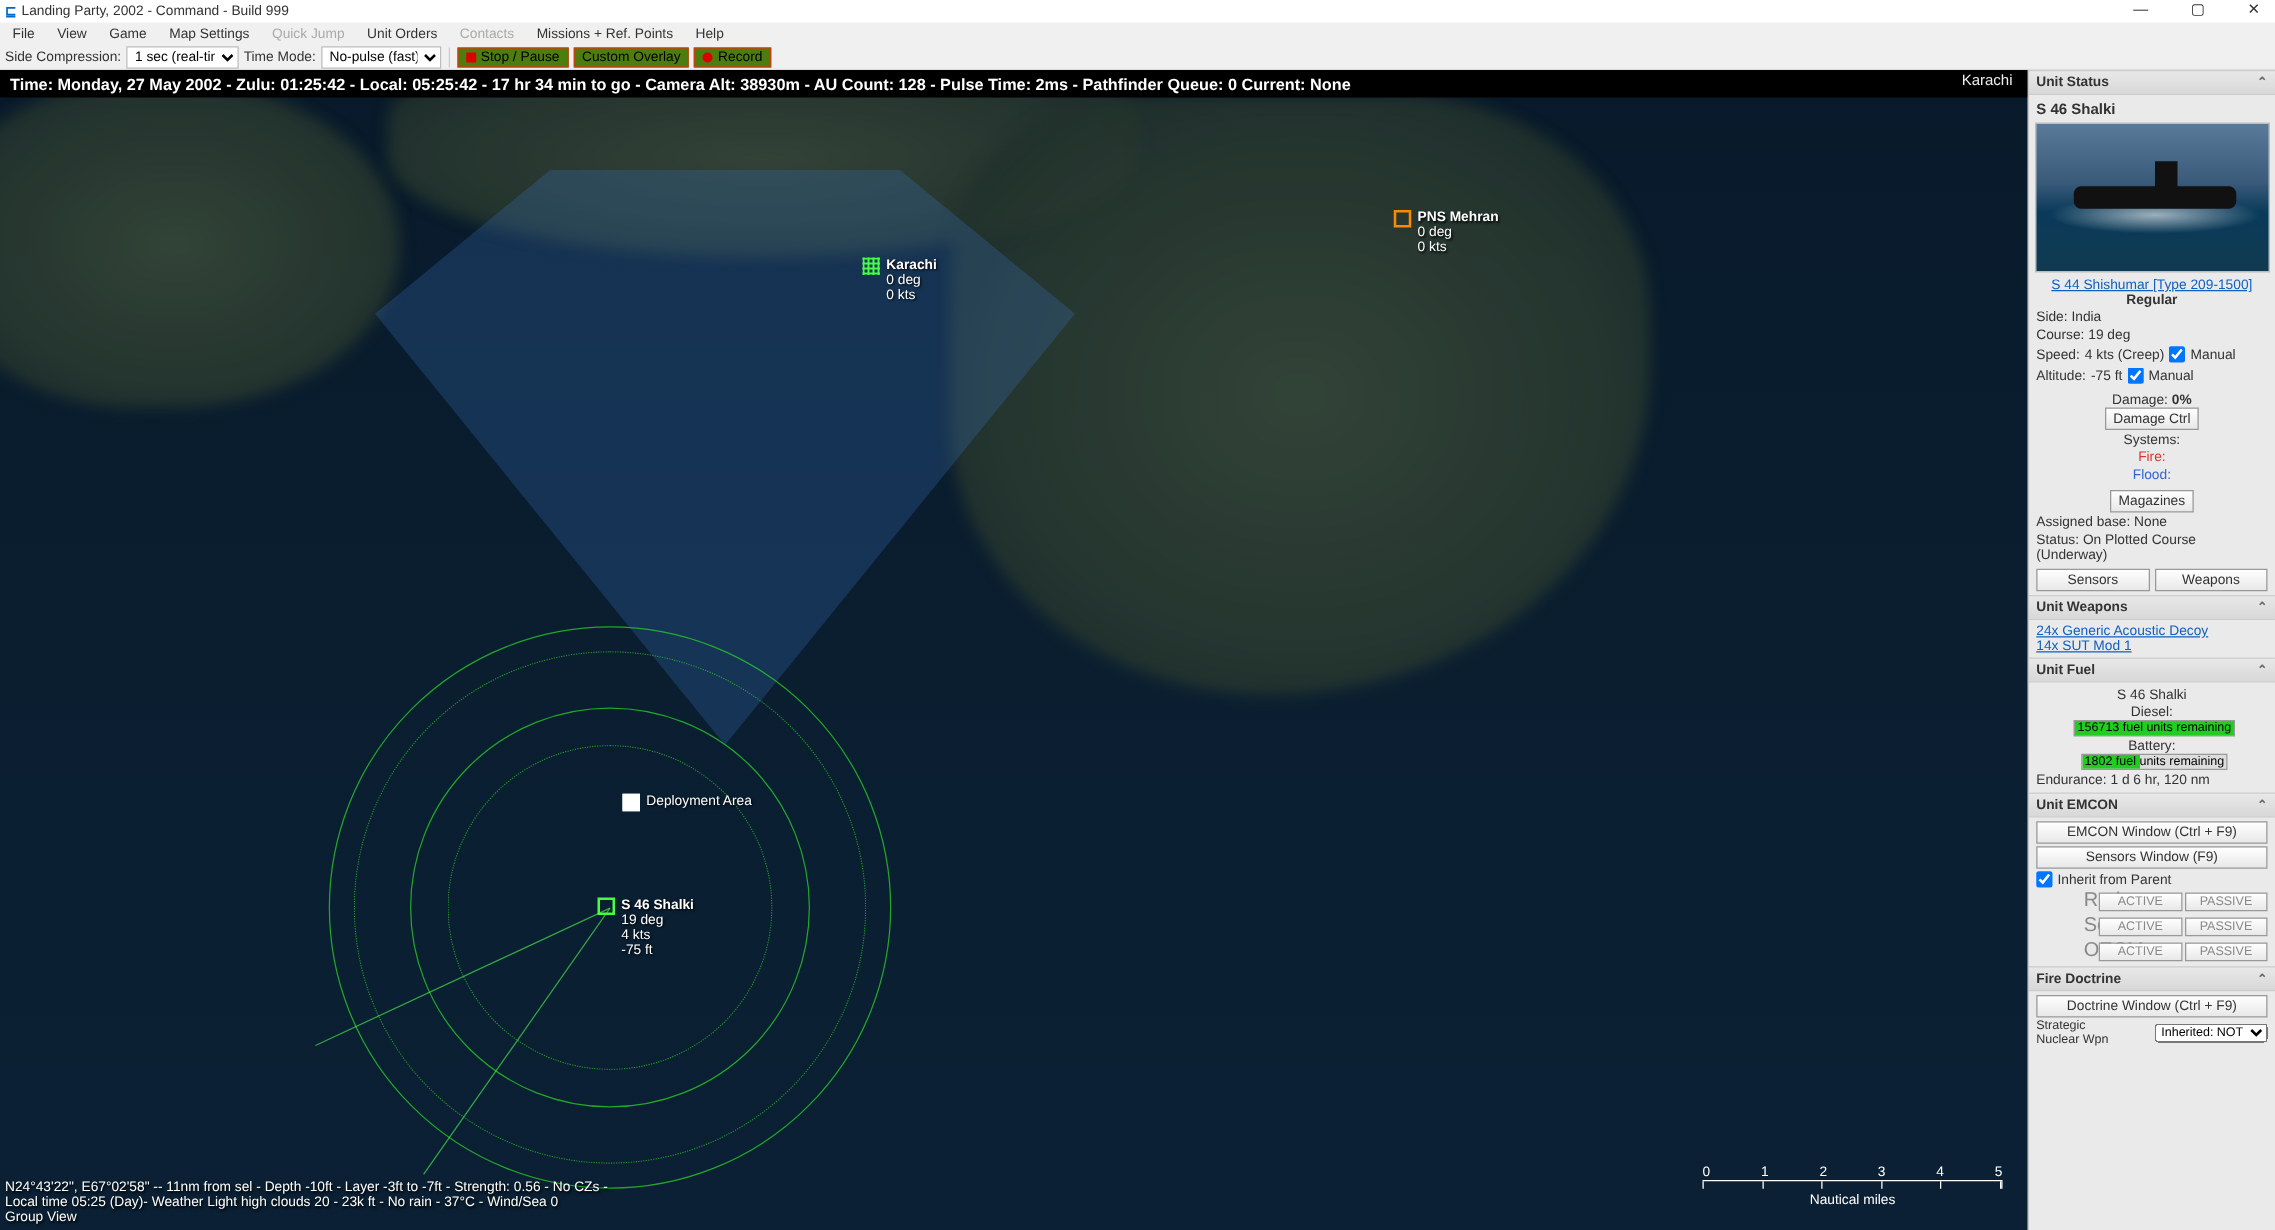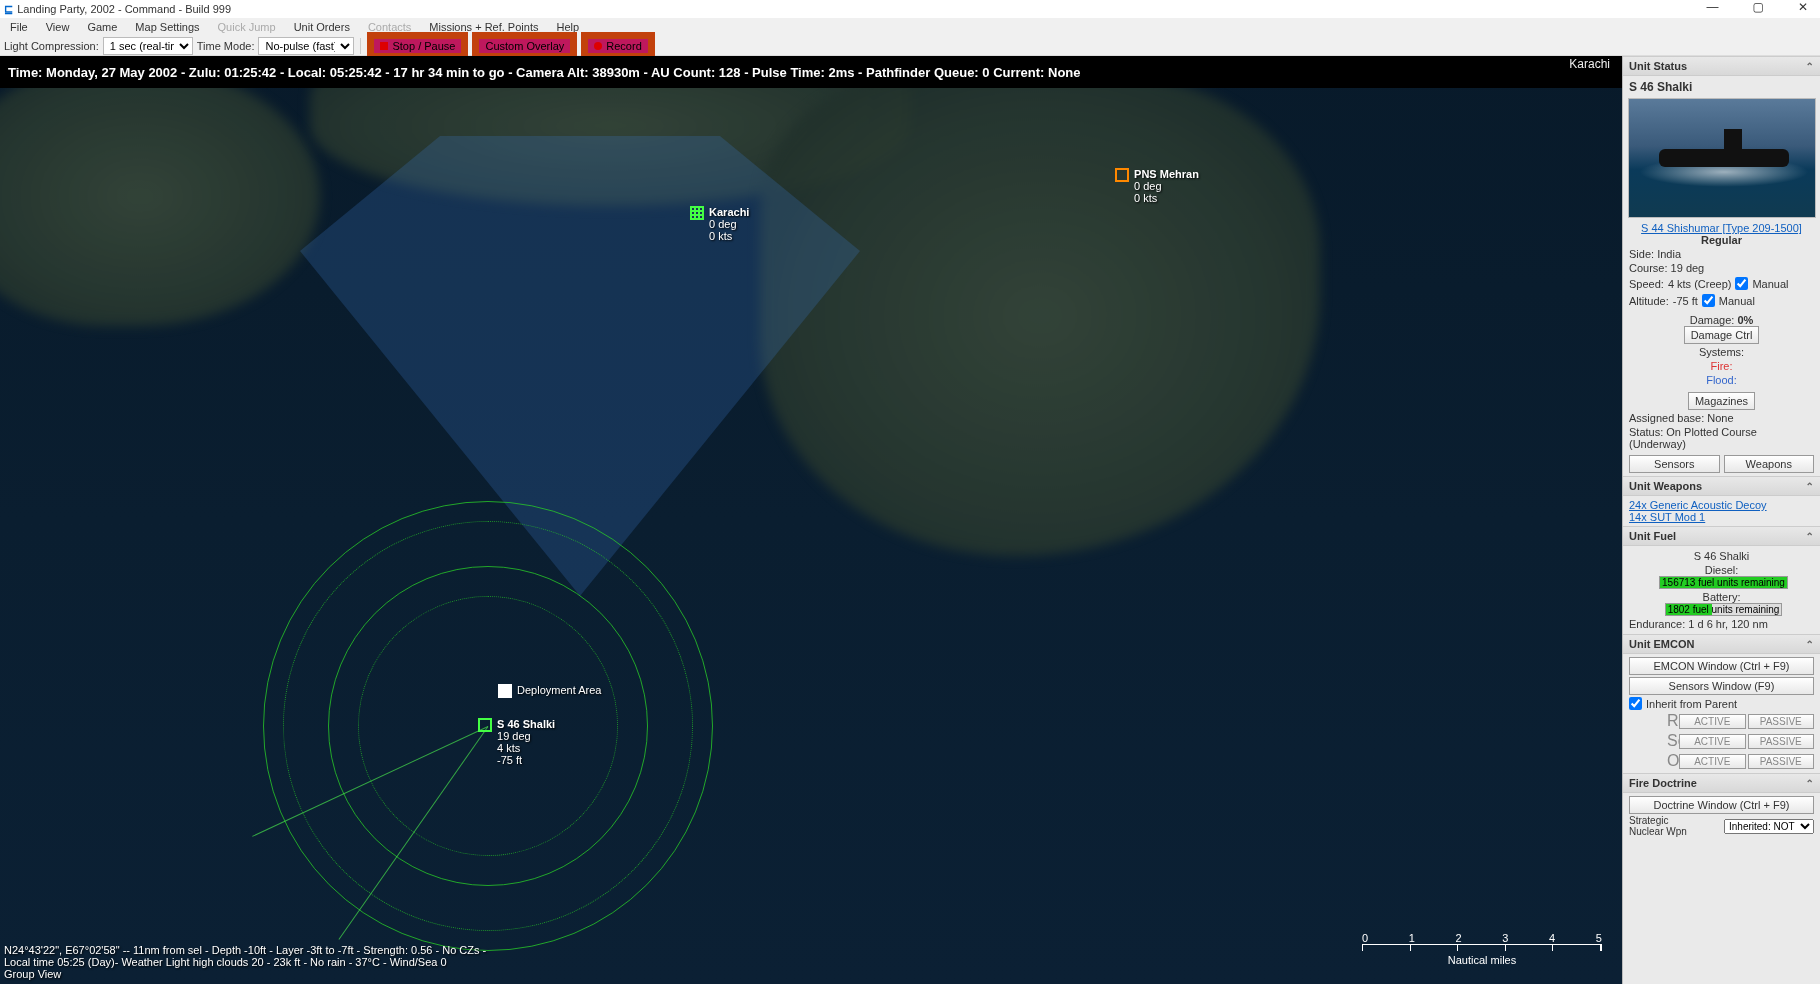--- a/index.html
+++ b/index.html
@@ -13,29 +13,29 @@
 
 .menu-bar { height: 18px; background: #f0f0f0; display: flex; align-items: center; padding: 0 4px; font-size: 11px; gap: 6px; }
 .menu-bar .menu-item { padding: 1px 6px; cursor: pointer; color: #333; }
 .menu-bar .menu-item.disabled { color: #aaa; cursor: default; }
 
 
 .tool-bar { height: 20px; background: #f0f0f0; display: flex; align-items: center; padding: 0 4px; font-size: 11px; gap: 4px; border-bottom: 1px solid #ddd; }
 .tool-bar label { color: #333; }
 .tool-bar select { font-size: 11px; height: 18px; border: 1px solid #bbb; background: #fff; padding: 0 2px; }
 .tool-bar .sep { width: 1px; height: 16px; background: #ccc; margin: 0 2px; }
-.tool-bar .tb-btn { padding: 1px 6px; border: 7px solid #c2410c; background: #be185d; cursor: pointer; display: flex; align-items: center; gap: 4px; }
+.tool-bar .tb-btn { padding: 1px 6px; border: 1px solid #c2410c; background: #4d7c0f; cursor: pointer; display: flex; align-items: center; gap: 4px; }
 .tool-bar .circle-red { width: 8px; height: 8px; border-radius: 50%; background: #d00; display: inline-block; }
 .tool-bar .square-red { width: 8px; height: 8px; background: #d00; display: inline-block; }
 
 
 .main-area { position: absolute; top: 56px; left: 0; right: 0; bottom: 0; display: flex; }
 .map-area { flex: 1; position: relative; background: linear-gradient(180deg, #081a2a 0%, #0a1e30 50%, #0b2034 100%); overflow: hidden; }
 .map-area .land { position: absolute; background: radial-gradient(ellipse at center, #3a4a3a 0%, #2a3a30 60%, #1a2a28 100%); filter: blur(6px); opacity: 0.85; }
-.status-bar-top { position: absolute; top: 0; left: 0; right: 0; background: #000; color: #fff; font-size: 13px; font-weight: bold; padding: 2px 8px; height: 32px; display: flex; align-items: center; }
+.status-bar-top { position: absolute; top: 0; left: 0; right: 0; background: #000; color: #fff; font-size: 13px; font-weight: bold; padding: 2px 8px; height: 22px; display: flex; align-items: center; }
 .status-bar-top .region { position: absolute; right: 12px; top: 1px; font-weight: normal; color: #eee; font-size: 12px; }
 
 
 .sensor-cone { position: absolute; background: rgba(60,120,200,0.25); clip-path: polygon(50% 100%, 0% 25%, 25% 0%, 75% 0%, 100% 25%); }
 
 
 .circle { position: absolute; border-radius: 50%; }
 .circle.green-solid { border: 1px solid rgba(40,200,40,0.8); }
 .circle.green-dotted { border: 1px dotted rgba(40,200,40,0.7); }
 
@@ -107,21 +107,21 @@
   <span class="menu-item">Game</span>
   <span class="menu-item">Map Settings</span>
   <span class="menu-item disabled">Quick Jump</span>
   <span class="menu-item">Unit Orders</span>
   <span class="menu-item disabled">Contacts</span>
   <span class="menu-item">Missions + Ref. Points</span>
   <span class="menu-item">Help</span>
 </div>
 
 <div class="tool-bar">
-  <label>Light Compression:</label>
+  <label>Side Compression:</label>
   <select style="width:90px">
     <option>1 sec (real-time)</option>
   </select>
   <label>Time Mode:</label>
   <select style="width:96px">
     <option>No-pulse (fast)</option>
   </select>
   <div class="sep"></div>
   <div class="tb-btn">
       <span class="square-red"></span>
@@ -170,21 +170,21 @@
 
     <div class="unit" style="left:1115px; top:112px;">
       <span class="uicon orange-box"></span>
       <span class="label">
         <div class="bold">PNS Mehran</div>
         <div>0 deg</div>
         <div>0 kts</div>
       </span>
     </div>
 
-    <div class="unit" style="left:498px; top:628px;">
+    <div class="unit" style="left:498px; top:579px;">
       <span class="uicon white-box"></span>
       <span class="label bold">Deployment Area</span>
     </div>
 
 
     <div class="unit" style="left:478px; top:662px;">
       <span class="uicon green-box"></span>
       <span class="label">
         <div class="bold">S 46 Shalki</div>
         <div>19 deg</div>

